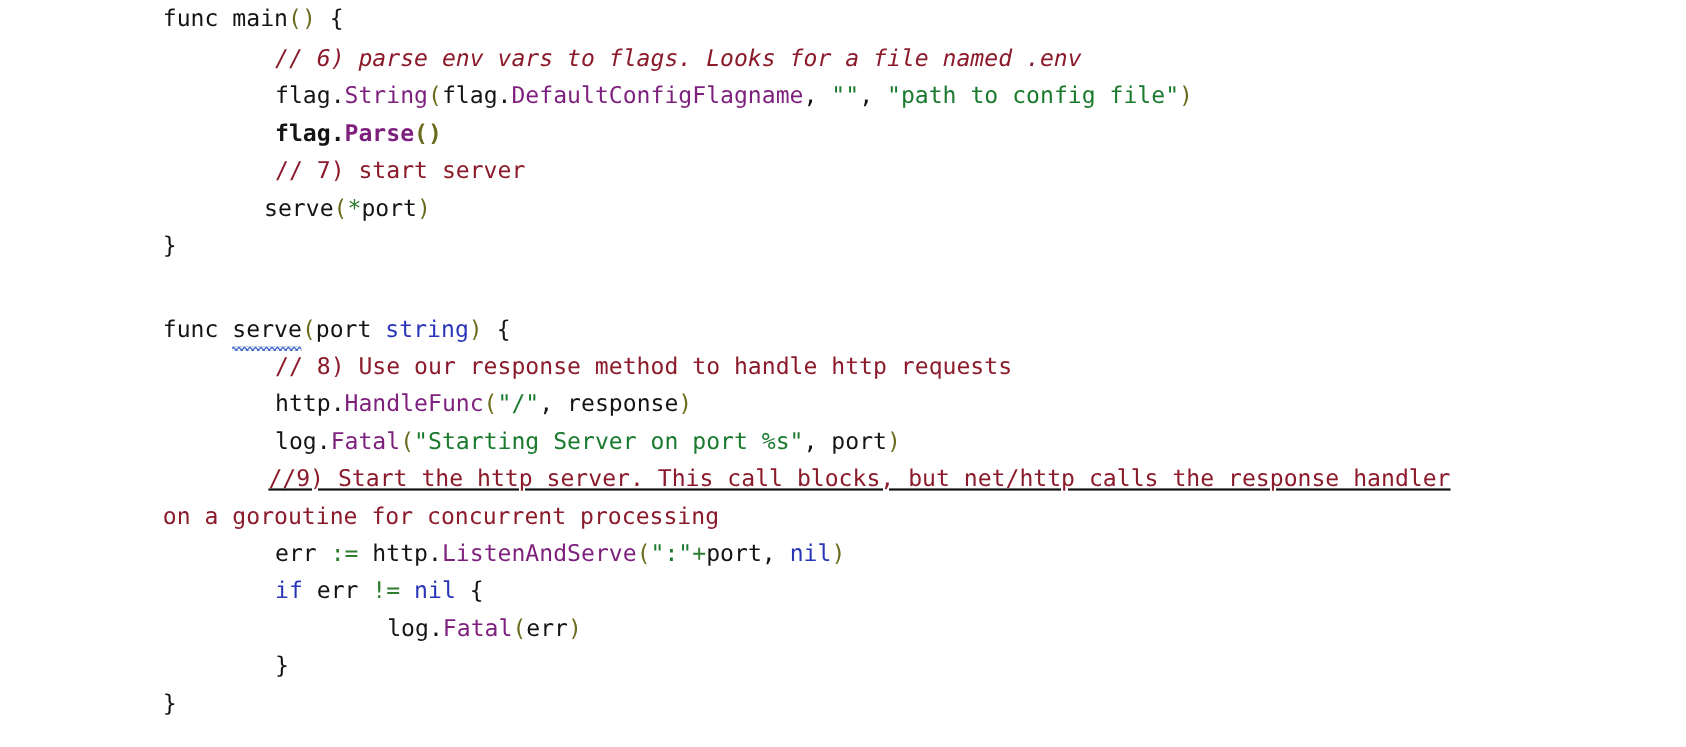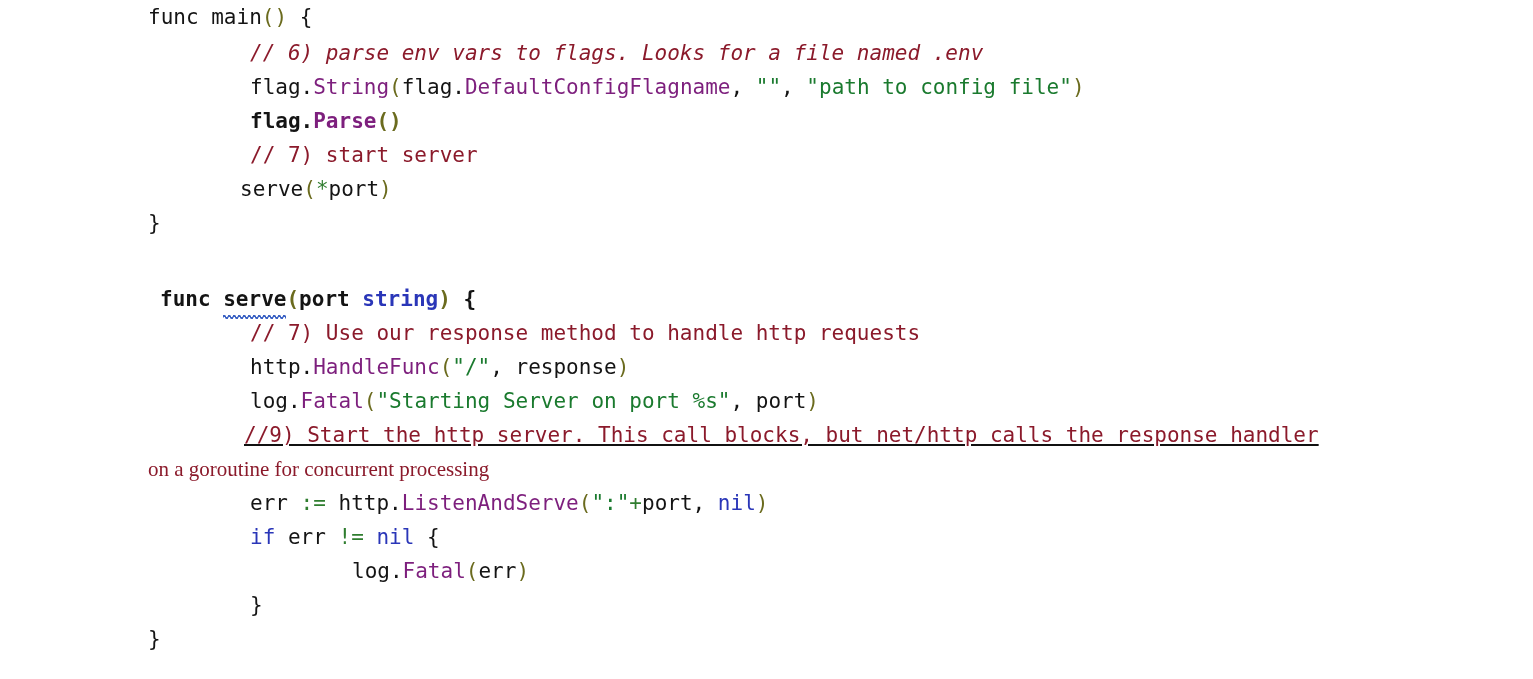--- a/index.html
+++ b/index.html
@@ -71,24 +71,24 @@
 
 <div id="code-view">
     <div class="code-line" style="top: 0px; left: 148px;"><span class="tok-plain">func </span><span class="tok-plain">main</span><span class="tok-paren">()</span><span class="tok-plain"> </span><span class="tok-brace">{</span></div>
     <div class="code-line" style="top: 36px; left: 250px; font-style: italic;"><span class="tok-comment">// 6) parse env vars to flags. Looks for a file named .env</span></div>
     <div class="code-line" style="top: 70px; left: 250px;"><span class="tok-plain">flag.</span><span class="tok-func">String</span><span class="tok-paren">(</span><span class="tok-plain">flag.</span><span class="tok-func">DefaultConfigFlagname</span><span class="tok-plain">, </span><span class="tok-string">""</span><span class="tok-plain">, </span><span class="tok-string">"path to config file"</span><span class="tok-paren">)</span></div>
     <div class="code-line" style="top: 104px; left: 250px; font-weight: bold;"><span class="tok-plain">flag.</span><span class="tok-func">Parse</span><span class="tok-paren">()</span></div>
     <div class="code-line" style="top: 138px; left: 250px;"><span class="tok-comment">// 7) start server</span></div>
     <div class="code-line" style="top: 172px; left: 240px;"><span class="tok-plain">serve</span><span class="tok-paren">(</span><span class="tok-operator">*</span><span class="tok-plain">port</span><span class="tok-paren">)</span></div>
     <div class="code-line" style="top: 206px; left: 148px;"><span class="tok-brace">}</span></div>
     <div class="code-line" style="top: 240px; left: 148px;">&nbsp;</div>
-    <div class="code-line" style="top: 282px; left: 160px; font-weight: bold;"><span class="tok-plain">func </span><span class="squiggle"><span class="tok-plain">serve</span></span><span class="tok-paren">(</span><span class="tok-plain">port </span><span class="tok-keyword">string</span><span class="tok-paren">)</span><span class="tok-plain"> </span><span class="tok-brace">{</span></div>
-    <div class="code-line" style="top: 316px; left: 250px;"><span class="tok-comment">// 7) Use our response method to handle http requests</span></div>
+    <div class="code-line" style="top: 282px; left: 148px;"><span class="tok-plain">func </span><span class="squiggle"><span class="tok-plain">serve</span></span><span class="tok-paren">(</span><span class="tok-plain">port </span><span class="tok-keyword">string</span><span class="tok-paren">)</span><span class="tok-plain"> </span><span class="tok-brace">{</span></div>
+    <div class="code-line" style="top: 316px; left: 250px;"><span class="tok-comment">// 8) Use our response method to handle http requests</span></div>
     <div class="code-line" style="top: 350px; left: 250px;"><span class="tok-plain">http.</span><span class="tok-func">HandleFunc</span><span class="tok-paren">(</span><span class="tok-string">"/"</span><span class="tok-plain">, response</span><span class="tok-paren">)</span></div>
     <div class="code-line" style="top: 384px; left: 250px;"><span class="tok-plain">log.</span><span class="tok-func">Fatal</span><span class="tok-paren">(</span><span class="tok-string">"Starting Server on port %s"</span><span class="tok-plain">, port</span><span class="tok-paren">)</span></div>
     <div class="code-line" style="top: 418px; left: 244px; text-decoration: underline;"><span class="tok-comment">//9) Start the http server. This call blocks, but net/http calls the response handler</span></div>
-    <div class="code-line" style="top: 452px; left: 148px; font-family: Liberation Serif, serif;"><span class="tok-comment">on a goroutine for concurrent processing</span></div>
+    <div class="code-line" style="top: 452px; left: 148px;"><span class="tok-comment">on a goroutine for concurrent processing</span></div>
     <div class="code-line" style="top: 486px; left: 250px;"><span class="tok-plain">err </span><span class="tok-operator">:=</span><span class="tok-plain"> http.</span><span class="tok-func">ListenAndServe</span><span class="tok-paren">(</span><span class="tok-string">":"</span><span class="tok-operator">+</span><span class="tok-plain">port, </span><span class="tok-keyword">nil</span><span class="tok-paren">)</span></div>
     <div class="code-line" style="top: 554px; left: 352px;"><span class="tok-plain">log.</span><span class="tok-func">Fatal</span><span class="tok-paren">(</span><span class="tok-plain">err</span><span class="tok-paren">)</span></div>
     <div class="code-line" style="top: 520px; left: 250px;"><span class="tok-keyword">if</span><span class="tok-plain"> err </span><span class="tok-operator">!=</span><span class="tok-plain"> </span><span class="tok-keyword">nil</span><span class="tok-plain"> </span><span class="tok-brace">{</span></div>
     <div class="code-line" style="top: 588px; left: 250px;"><span class="tok-brace">}</span></div>
     <div class="code-line" style="top: 622px; left: 148px;"><span class="tok-brace">}</span></div>
   </div>
 
 </body></html>

